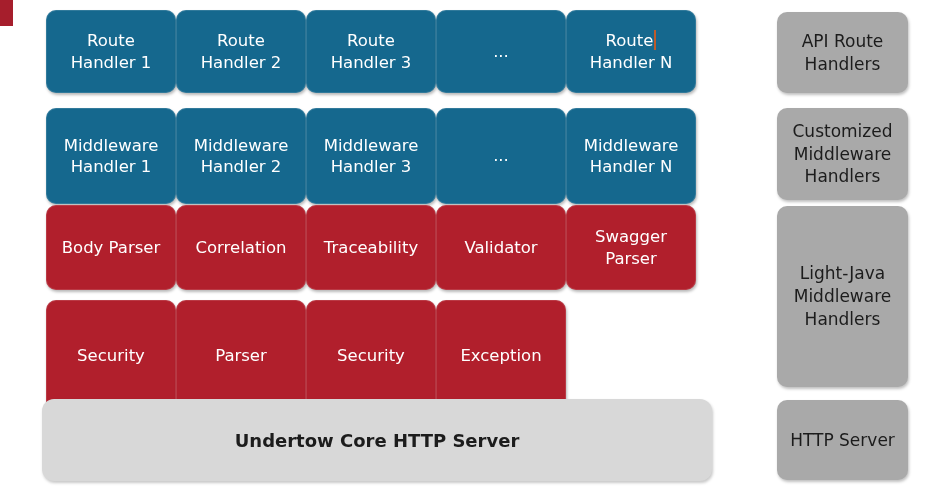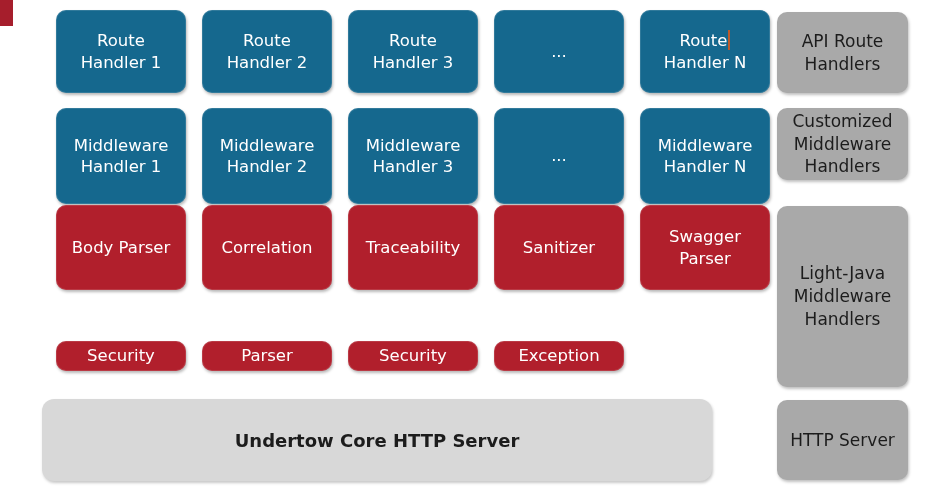--- a/index.html
+++ b/index.html
@@ -12,28 +12,27 @@
     overflow: hidden;
   }
   .accent-bar {
     position: absolute;
     left: 0; top: 0;
     width: 13px; height: 26px;
     background: var(--accent-red, #A61E2C);
   }
   .hrow {
     position: absolute;
-    left: 56px;
+    left: 46px;
     display: flex;
-    gap: 16px;
   }
   .row0 { top: 10px;  height: 83px; }
   .row1 { top: 108px; height: 96px; }
   .row2 { top: 205px; height: 85px; }
-  .row3 { top: 300px; height: 112px; align-items: center; }
+  .row3 { top: 300px; height: 112px; }
   .box {
     width: 130px;
     border-radius: 10px;
     color: var(--text-on-color, #fff);
     font-size: 16.5px;
     line-height: 1.3;
     display: flex;
     align-items: center;
     justify-content: center;
     text-align: center;
@@ -77,21 +76,21 @@
     border-radius: 10px;
     display: flex;
     align-items: center;
     justify-content: center;
     text-align: center;
     box-sizing: border-box;
     padding: 4px 6px;
     box-shadow: 1px 2px 3px rgba(0,0,0,0.25);
   }
   .lbl0 { top: 12px;  height: 81px; }
-  .lbl1 { top: 108px; height: 72px; }
+  .lbl1 { top: 108px; height: 92px; }
   .lbl2 { top: 206px; height: 181px; }
   .lbl3 { top: 400px; height: 80px; }
 </style>
 </head>
 <body>
 
 <div class="canvas">
 
   <div class="accent-bar"></div>
 
@@ -133,21 +132,21 @@
       <div class="box red">
         <div><span>Body Parser</span></div>
       </div>
       <div class="box red">
         <div><span>Correlation</span></div>
       </div>
       <div class="box red">
         <div><span>Traceability</span></div>
       </div>
       <div class="box red">
-        <div><span>Sanitizer</span></div>
+        <div><span>Validator</span></div>
       </div>
       <div class="box red">
         <div><span>Swagger</span><br><span>Parser</span></div>
       </div>
     </div>
   <div class="hrow row3">
       <div class="box red">
         <div><span>Security</span></div>
       </div>
       <div class="box red">

